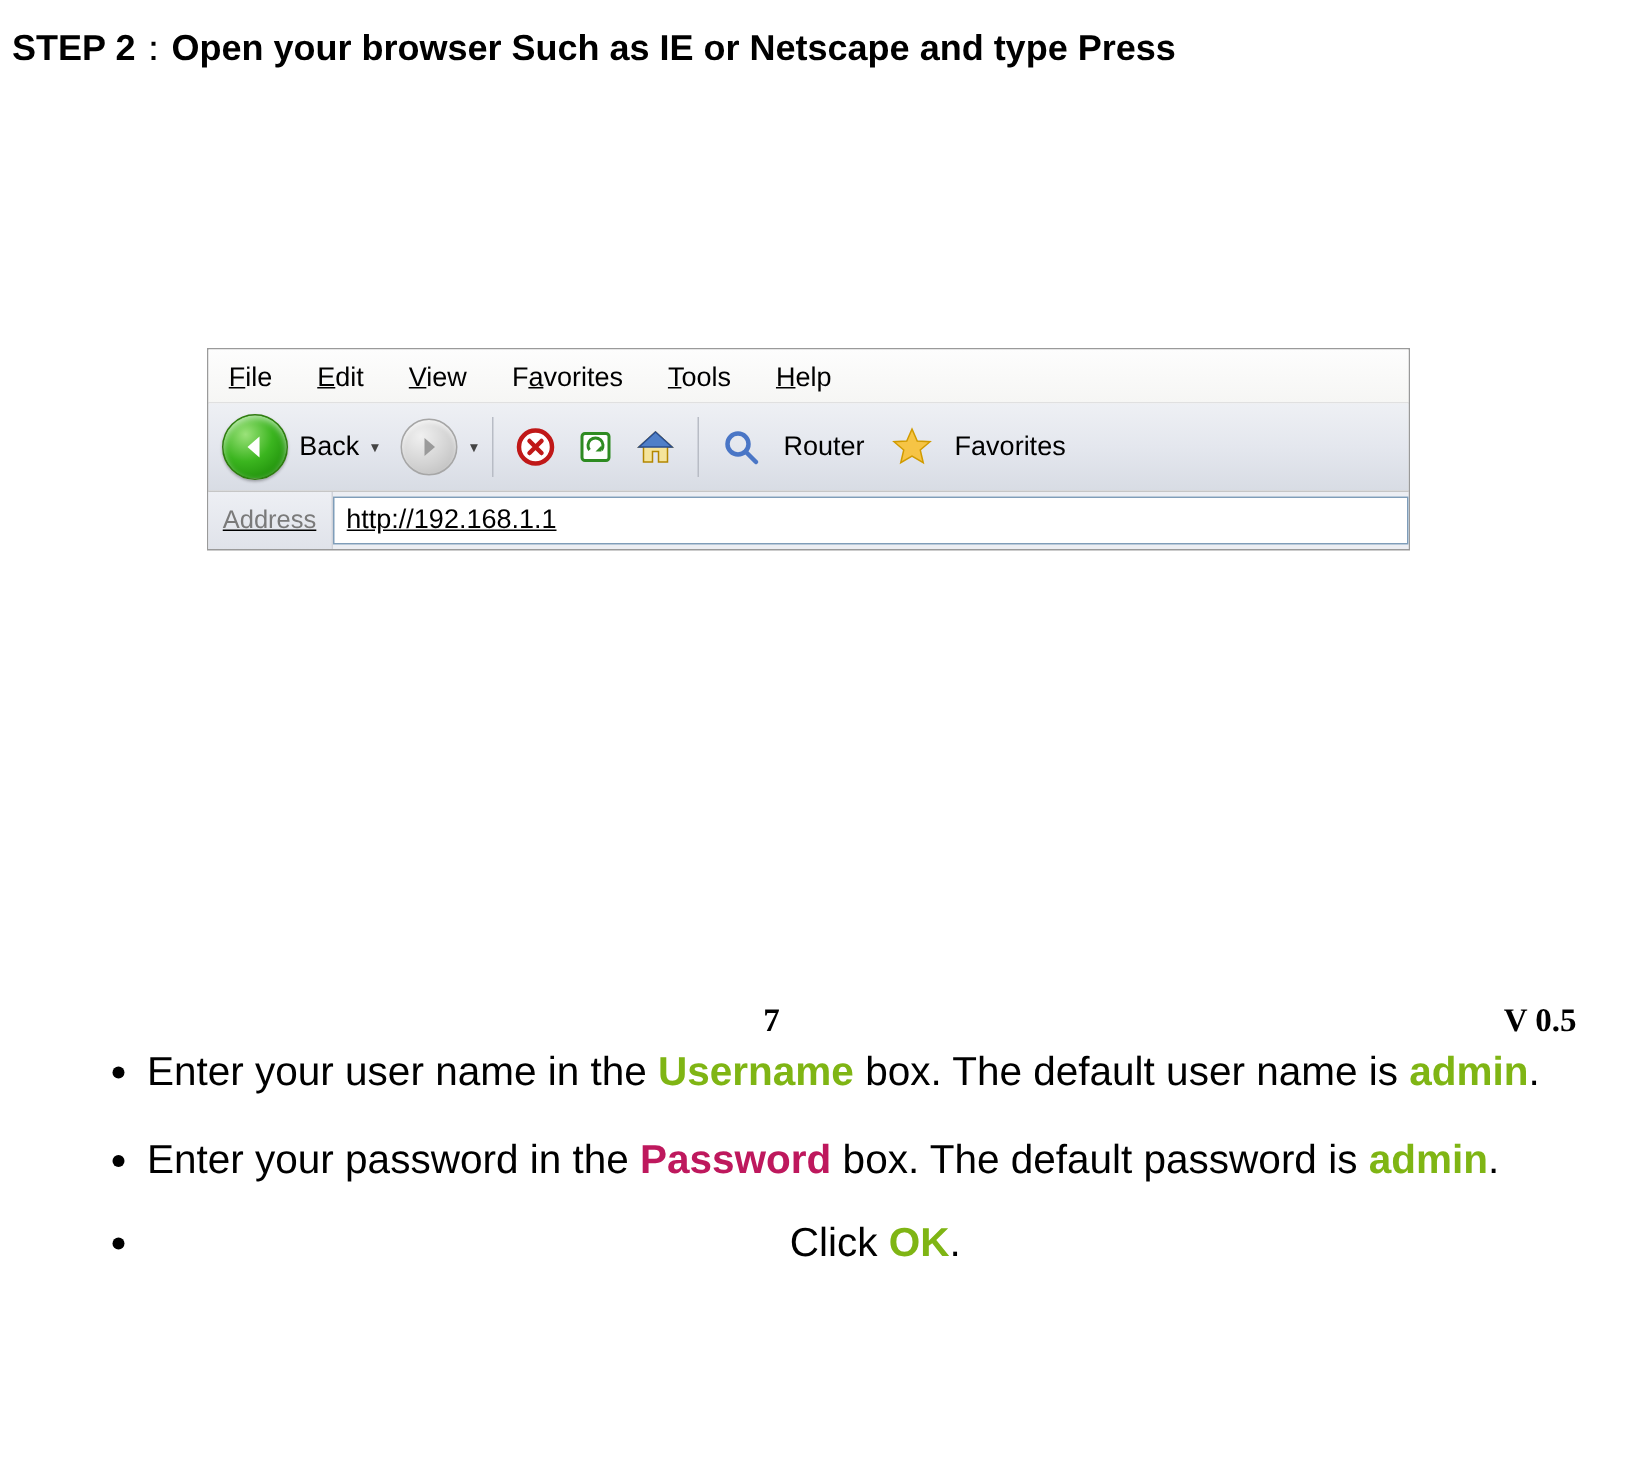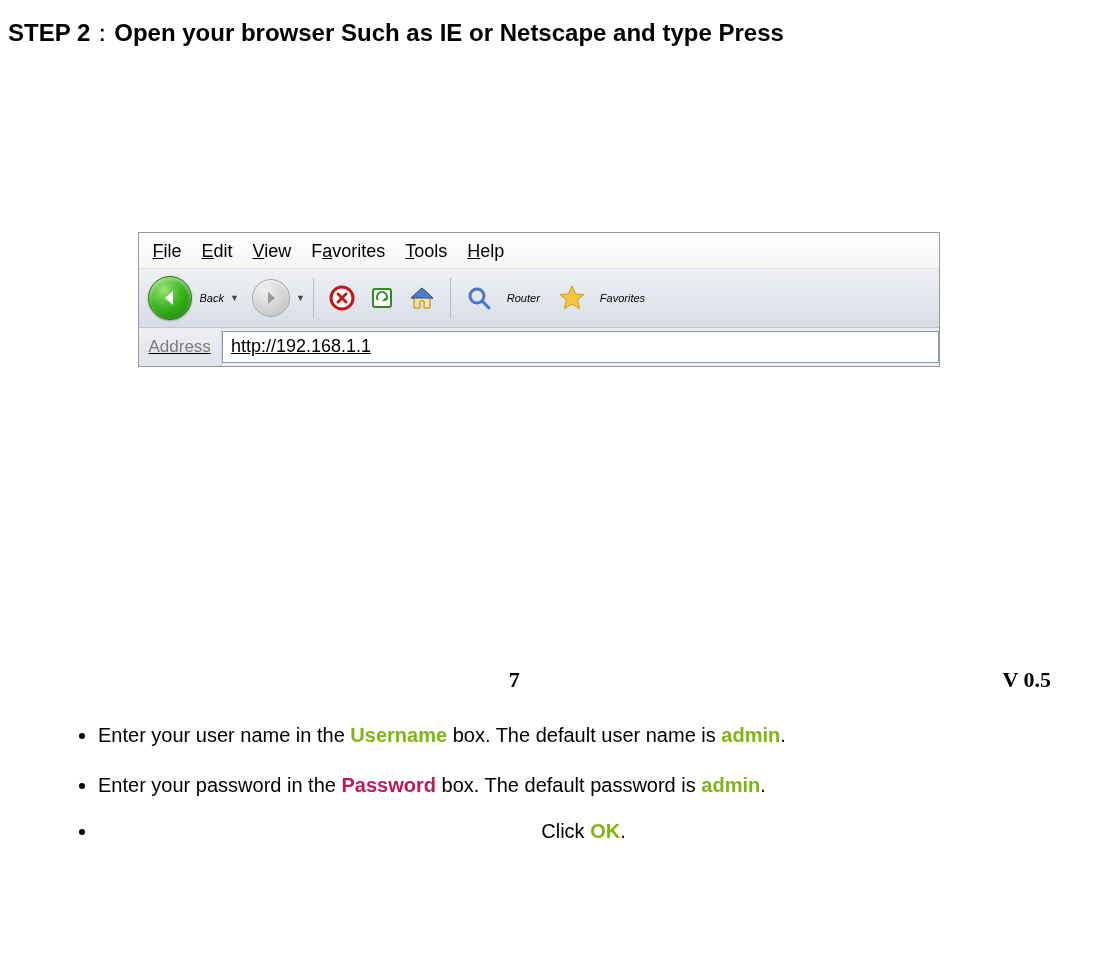--- a/index.html
+++ b/index.html
@@ -35,21 +35,21 @@
     margin: 170px auto 0 auto;
     width: 800px;
     border: 1px solid #9a9a9a;
     background: #fff;
   }
   .menubar {
     height: 32px;
     display: flex;
     align-items: center;
     padding: 3px 14px 0 14px;
-    gap: 20px;
+    gap: 30px;
     font-family: Tahoma, sans-serif;
     font-size: 18px;
     color: #000;
     background: linear-gradient(#fdfdfd,#f6f6f4);
     border-bottom: 1px solid #e0e0e0;
   }
   .menubar .ul { text-decoration: underline; }
   .toolbar {
     height: 58px;
     background: linear-gradient(#eef0f4 0%, #e4e7ee 50%, #d8dce4 100%);
@@ -68,23 +68,22 @@
   .back-btn {
     width:42px;height:42px;border-radius:50%;
     background: radial-gradient(circle at 35% 30%, #9be27a 0%, #3bb51f 45%, #117c00 100%);
     border:1px solid #2f7a10;
     display:flex;align-items:center;justify-content:center;
     box-shadow: inset 0 2px 4px rgba(255,255,255,.6), 0 1px 2px rgba(0,0,0,.3);
   }
   .back-btn svg{display:block}
   .btn-label {
     font-family: Tahoma, sans-serif;
-    font-size:11px;
+    font-size:18px;
     margin-left:8px;
-    font-style:italic;
   }
   .drop-tri {
     margin-left:6px;
     font-size:9px;
     color:#444;
   }
   .fwd-btn {
     width:36px;height:36px;border-radius:50%;
     background: radial-gradient(circle at 35% 30%, #f0f0f0 0%, #d3d3d3 55%, #b8b8b8 100%);
     border:1px solid #a6a6a6;
@@ -140,22 +139,22 @@
   .midrow .ver  { font-family: Liberation Serif, serif; }
   .step3 {
     font-size:24px;
     font-weight:bold;
     margin-top: 28px;
     margin-left:2px;
   }
   ul.bullets {
     list-style: disc;
     padding-left: 90px;
-    margin-top: 29px;
-    font-size:20px;
+    margin-top: 4px;
+    font-size:27px;
   }
   ul.bullets li { margin-bottom: 24px; line-height:1.3;}
   ul.bullets li.last { margin-bottom:0; margin-top:-4px;text-align:center;}
   .g { color:#7fb514; font-weight:bold;}
   .r { color:#be185d; font-weight:bold;}
 </style>
 </head>
 <body>
 
 <div class="content">

